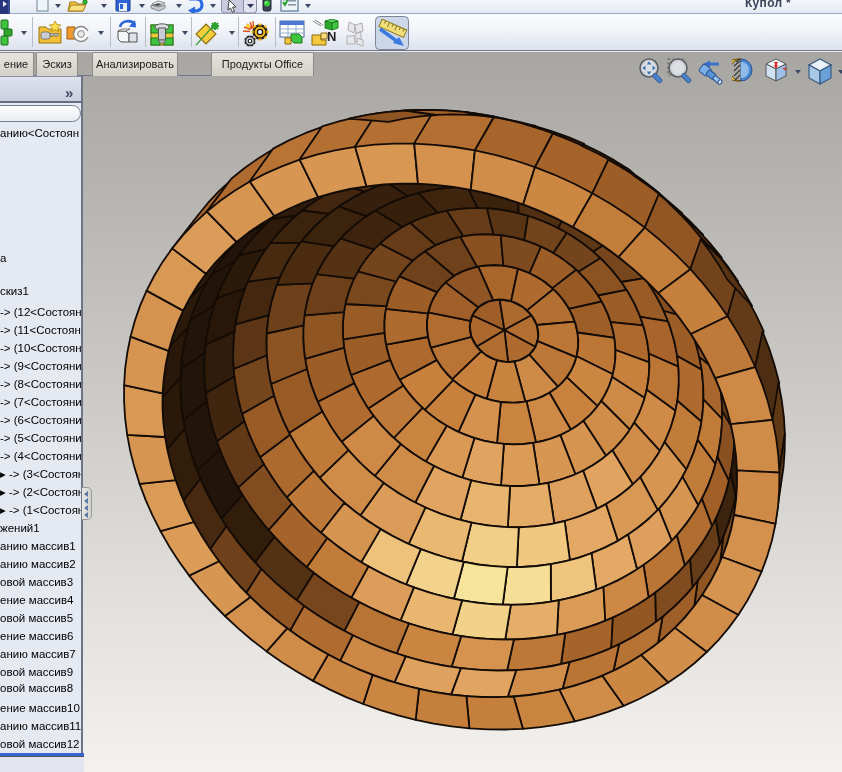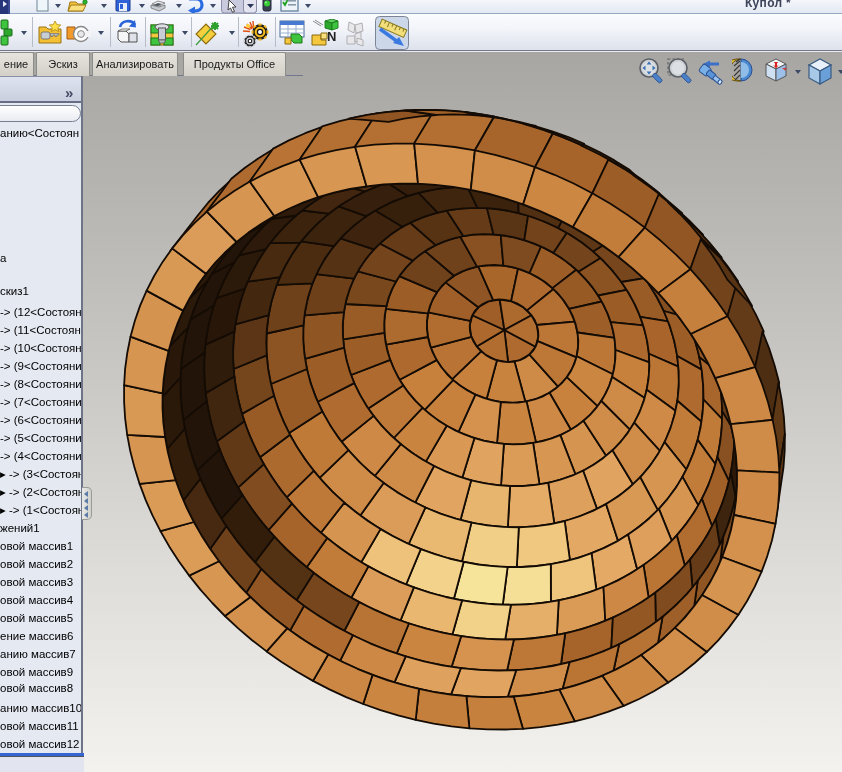--- a/index.html
+++ b/index.html
@@ -535,23 +535,23 @@
 <g transform="rotate(24 17 13)">
         <rect x="4" y="8" width="27" height="8" fill="#f2de7a" stroke="#8a7a20" stroke-width="1"></rect>
 <path d="M8,8 v3 M12,8 v5 M16,8 v3 M20,8 v5 M24,8 v3 M28,8 v3" stroke="#8a7a20" stroke-width="1"></path>
       </g>
 <path d="M5,13 L23,26" stroke="#3a7ae0" stroke-width="3.4"></path>
 <path d="M29,30 L18,27 L24,21 Z" fill="#3a7ae0"></path>
     </svg>
   </div>
 <div class="abs" style="left:0;top:75px;width:303px;height:1px;background:#70768c"></div>
 <div class="tab" style="left:-10px;width:44px;padding-left:8px">ение</div>
-<div class="tab" style="left:36px;width:54px">Эскиз</div>
+<div class="tab" style="left:36px;width:42px">Эскиз</div>
 <div class="tab" style="left:92px;width:86px">Анализировать</div>
-<div class="tab" style="left:183px;width:103px">Продукты Office</div>
+<div class="tab" style="left:211px;width:103px">Продукты Office</div>
 <div class="abs" id="panel">
   <div id="phead">
       <div id="chev">»</div>
     </div>
   <div id="searchpill"></div>
   <div class="ti" style="top:49px">анию&lt;Состоян</div>
   <div class="ti" style="top:174px">а</div>
   <div class="ti" style="top:207px">скиз1</div>
   <div class="ti" style="top:228px">-&gt; (12&lt;Состояни</div>
   <div class="ti" style="top:246px">-&gt; (11&lt;Состояни</div>
@@ -559,31 +559,31 @@
   <div class="ti" style="top:282px">-&gt; (9&lt;Состояние</div>
   <div class="ti" style="top:300px">-&gt; (8&lt;Состояние</div>
   <div class="ti" style="top:318px">-&gt; (7&lt;Состояние</div>
   <div class="ti" style="top:336px">-&gt; (6&lt;Состояние</div>
   <div class="ti" style="top:354px">-&gt; (5&lt;Состояние</div>
   <div class="ti" style="top:372px">-&gt; (4&lt;Состояние</div>
   <div class="ti" style="top:390px">▸ -&gt; (3&lt;Состояни</div>
   <div class="ti" style="top:408px">▸ -&gt; (2&lt;Состояни</div>
   <div class="ti" style="top:426px">▸ -&gt; (1&lt;Состояни</div>
   <div class="ti" style="top:444px">жений1</div>
-  <div class="ti" style="top:462px">овой массив1</div>
-  <div class="ti" style="top:480px">овой массив2</div>
+  <div class="ti" style="top:462px">анию массив1</div>
+  <div class="ti" style="top:480px">анию массив2</div>
   <div class="ti" style="top:498px">овой массив3</div>
-  <div class="ti" style="top:516px">овой массив4</div>
+  <div class="ti" style="top:516px">ение массив4</div>
   <div class="ti" style="top:534px">овой массив5</div>
   <div class="ti" style="top:552px">ение массив6</div>
   <div class="ti" style="top:570px">анию массив7</div>
   <div class="ti" style="top:604px">овой массив8</div>
   <div class="ti" style="top:588px">овой массив9</div>
-  <div class="ti" style="top:624px">анию массив10</div>
-  <div class="ti" style="top:642px">овой массив11</div>
+  <div class="ti" style="top:624px">ение массив10</div>
+  <div class="ti" style="top:642px">анию массив11</div>
   <div class="ti" style="top:660px">овой массив12</div>
 </div>
 <div class="abs" id="flytab">
   <div class="flyarr" style="top:3px"></div>
   <div class="flyarr" style="top:10px"></div>
   <div class="flyarr" style="top:17px"></div>
   <div class="flyarr" style="top:24px"></div>
 </div>
 <div class="abs" id="blueline"></div>
 <div class="abs" id="statusbar"></div>

